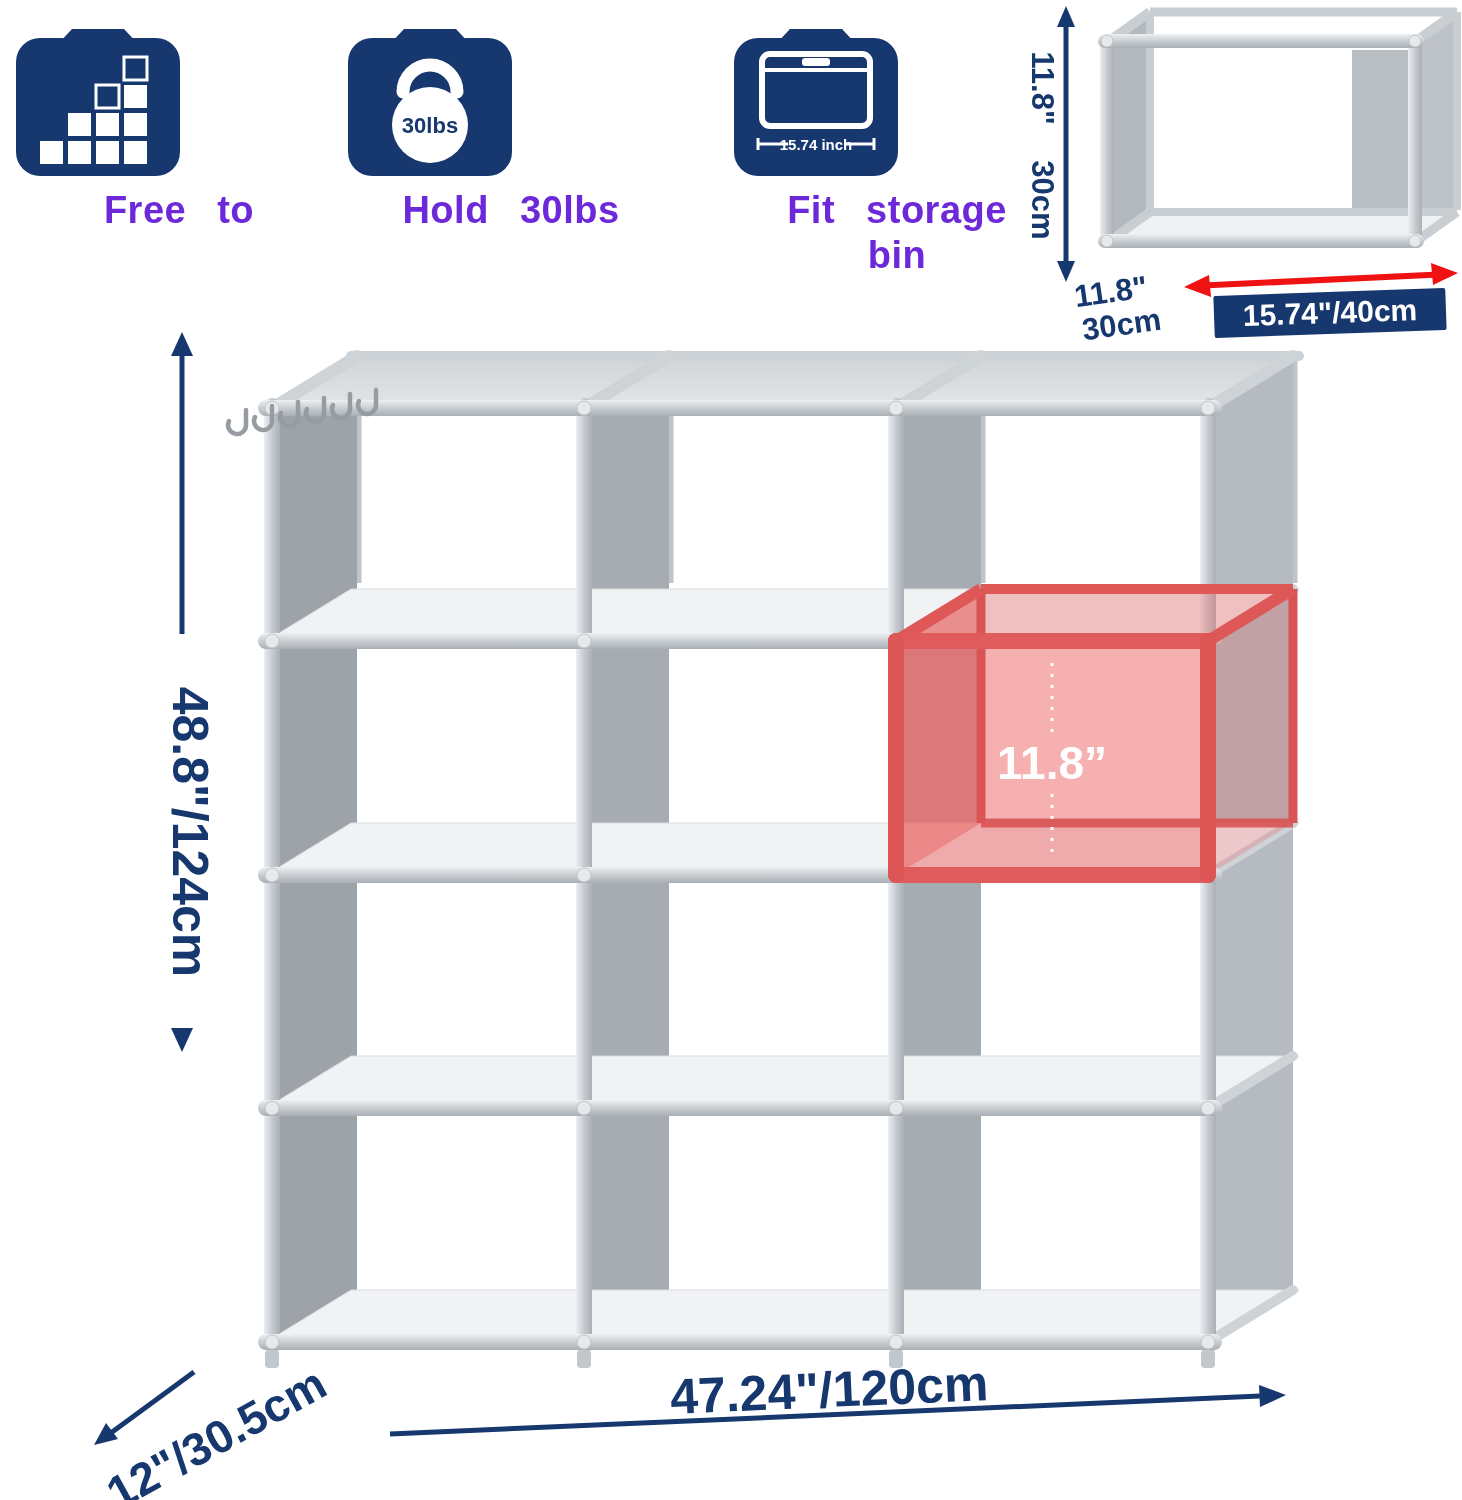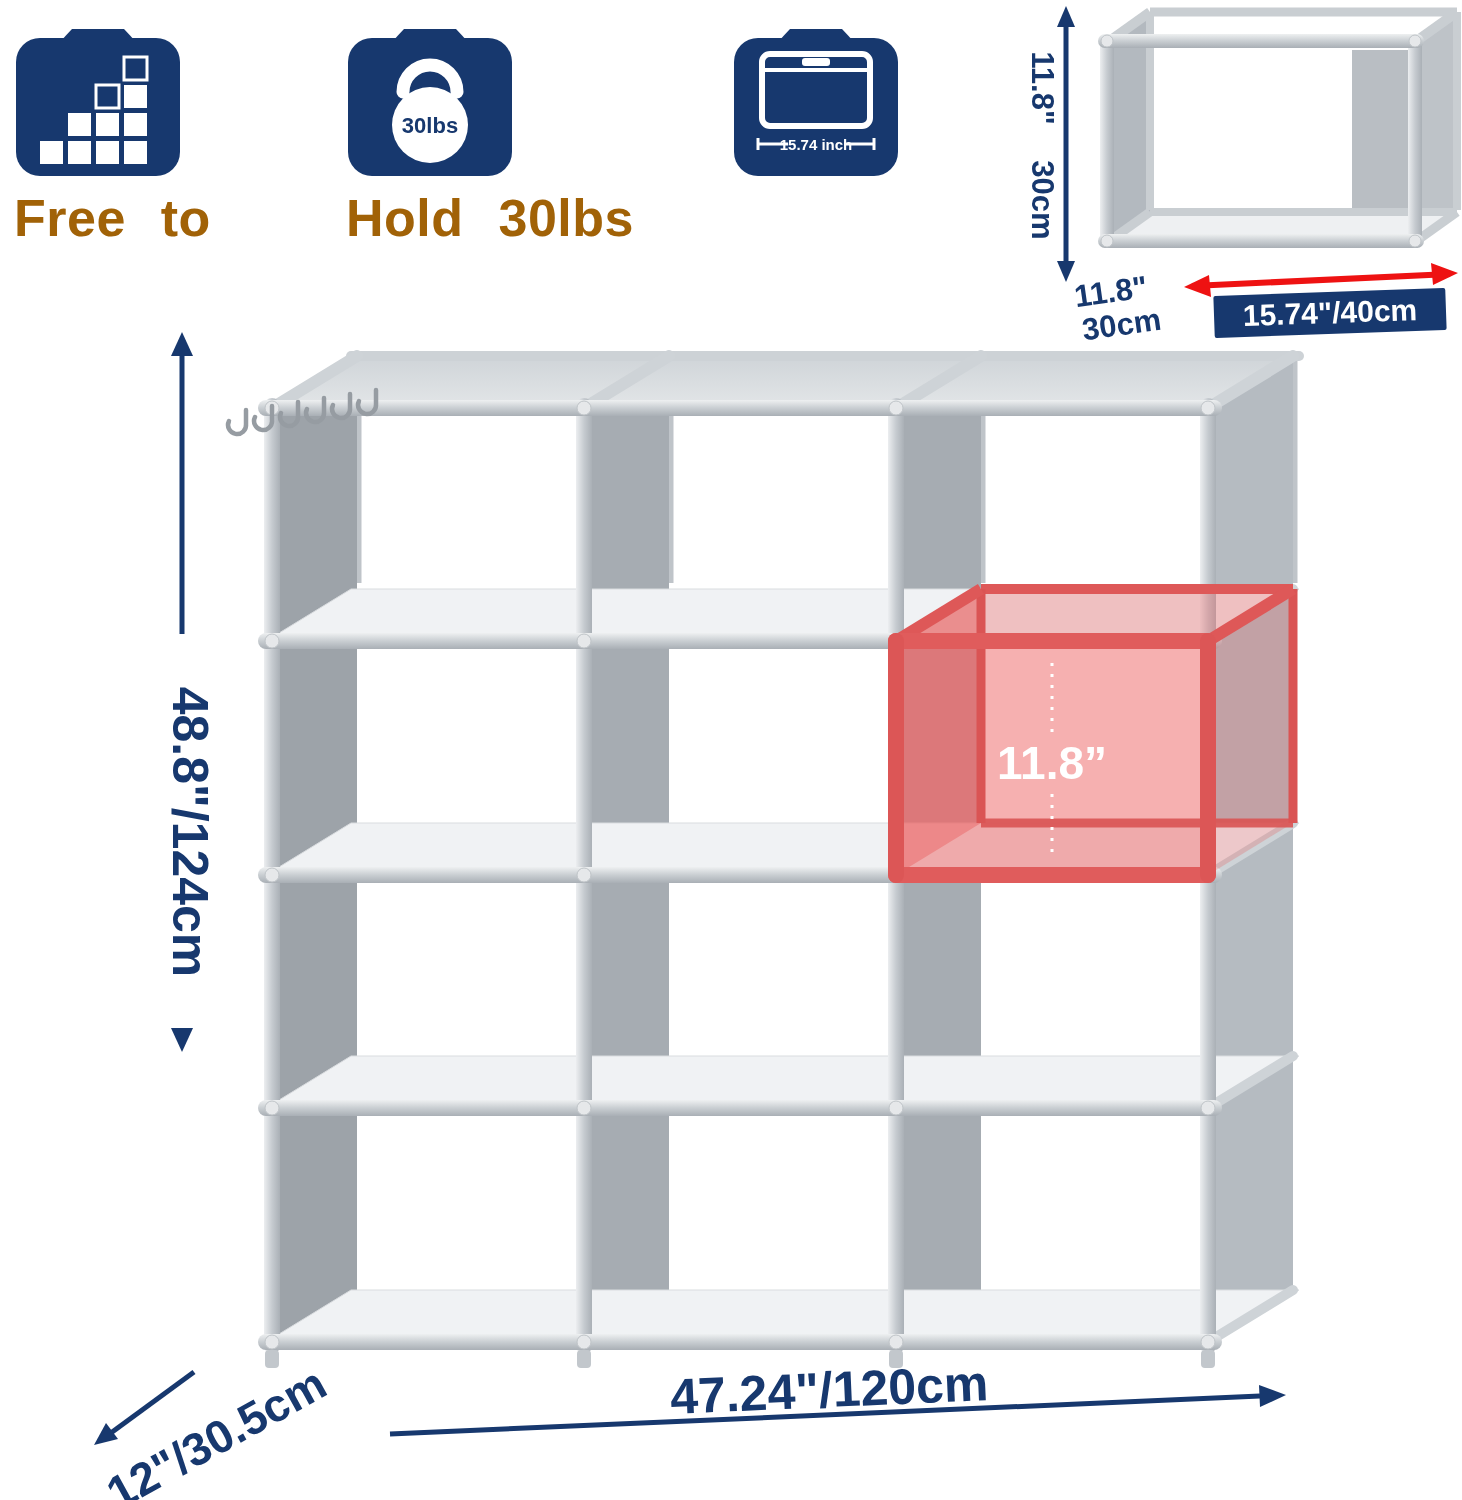--- a/index.html
+++ b/index.html
@@ -1,21 +1,21 @@
 <!DOCTYPE html>
 <html><head>
 <meta charset="utf-8">
 <style>
   html,body{margin:0;padding:0;background:#ffffff;}
   body{width:1462px;height:1500px;position:relative;overflow:hidden;
        font-family:"Liberation Sans",sans-serif;}
   .canvas{position:absolute;inset:0;width:1462px;height:1500px;}
   .scene{position:absolute;left:0;top:0;}
-  .feature{position:absolute;width:330px;}
-  .flabel{margin-top:10px;color:#a16207;font-weight:700;font-size:52px;
+  .feature{position:absolute;width:330px;text-align:center;}
+  .flabel{margin-top:10px;color:#6d28d9;font-weight:700;font-size:38px;
           line-height:1.18;letter-spacing:.5px;word-spacing:20px;white-space:nowrap;}
   .badge{display:block;}
 </style>
 </head>
 <body>
 
 <div class="canvas">
 
   <div class="feature" style="left:14px;top:26px;">
     <svg class="badge" width="168" height="152" viewBox="0 0 168 152">
@@ -60,20 +60,24 @@
       <line x1="33" y1="44" x2="135" y2="44" stroke="#fff" stroke-width="4"></line>
       <rect x="70" y="32" width="28" height="8" rx="3" fill="#fff"></rect>
       <g stroke="#fff" stroke-width="3">
         <line x1="26" y1="112" x2="26" y2="124"></line>
         <line x1="26" y1="118" x2="56" y2="118"></line>
         <line x1="112" y1="118" x2="142" y2="118"></line>
         <line x1="142" y1="112" x2="142" y2="124"></line>
       </g>
       <text x="84" y="124" text-anchor="middle" font-size="15" font-weight="700" fill="#fff">15.74 inch</text>
     </svg>
+    <div class="flabel">
+      <div>Fit storage</div>
+      <div>bin</div>
+    </div>
   </div>
 
   <svg class="scene" width="1462" height="1500" viewBox="0 0 1462 1500">
     <defs>
       <linearGradient id="gV" x1="0" y1="0" x2="1" y2="0">
         <stop offset="0" stop-color="#eceef0"></stop>
           <stop offset="0.5" stop-color="#c6cbd0"></stop>
           <stop offset="1" stop-color="#aab0b6"></stop>
       </linearGradient>
       <linearGradient id="gH" x1="0" y1="0" x2="0" y2="1">

